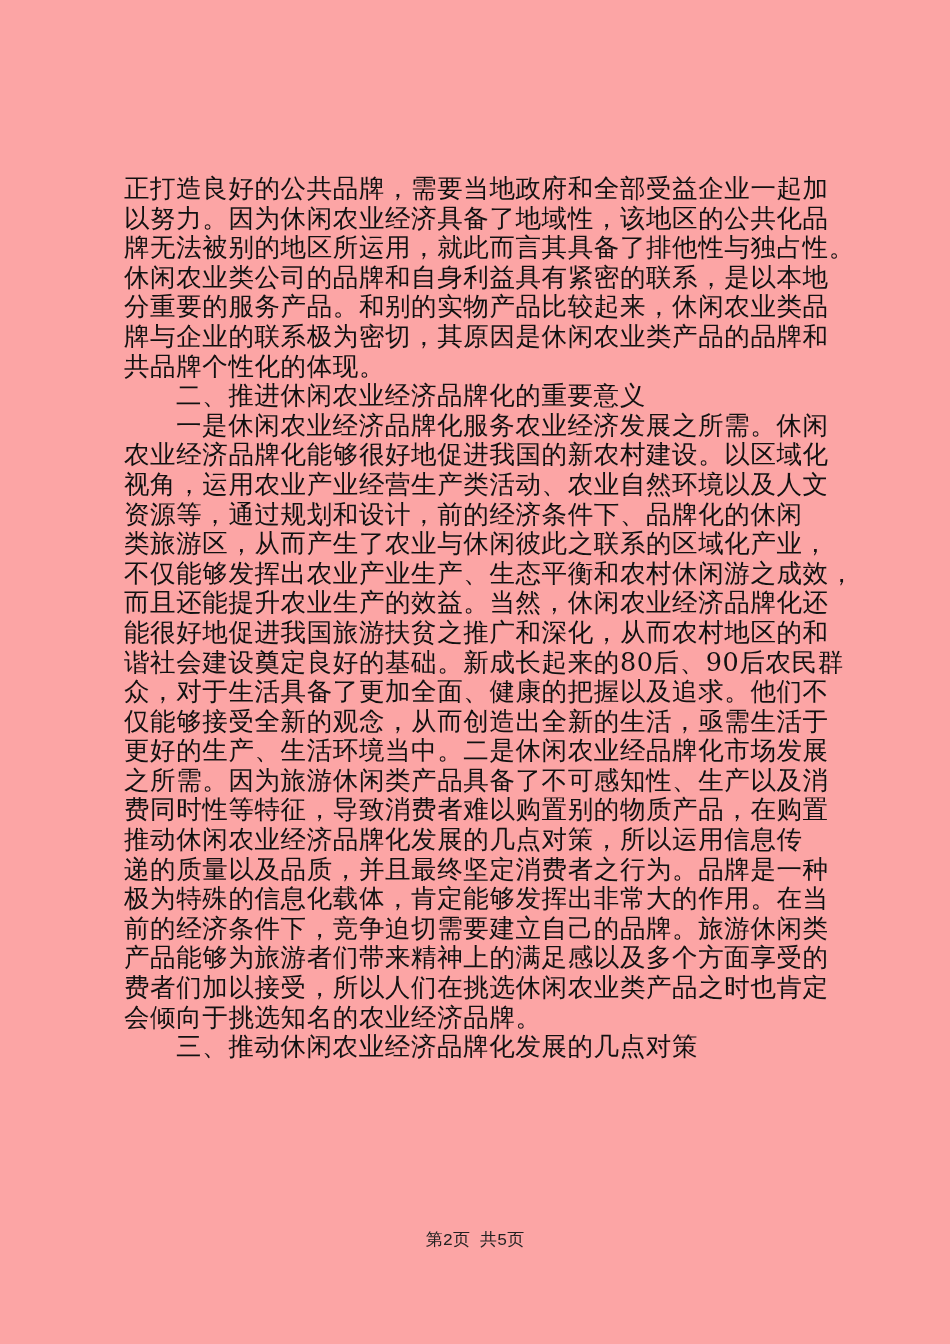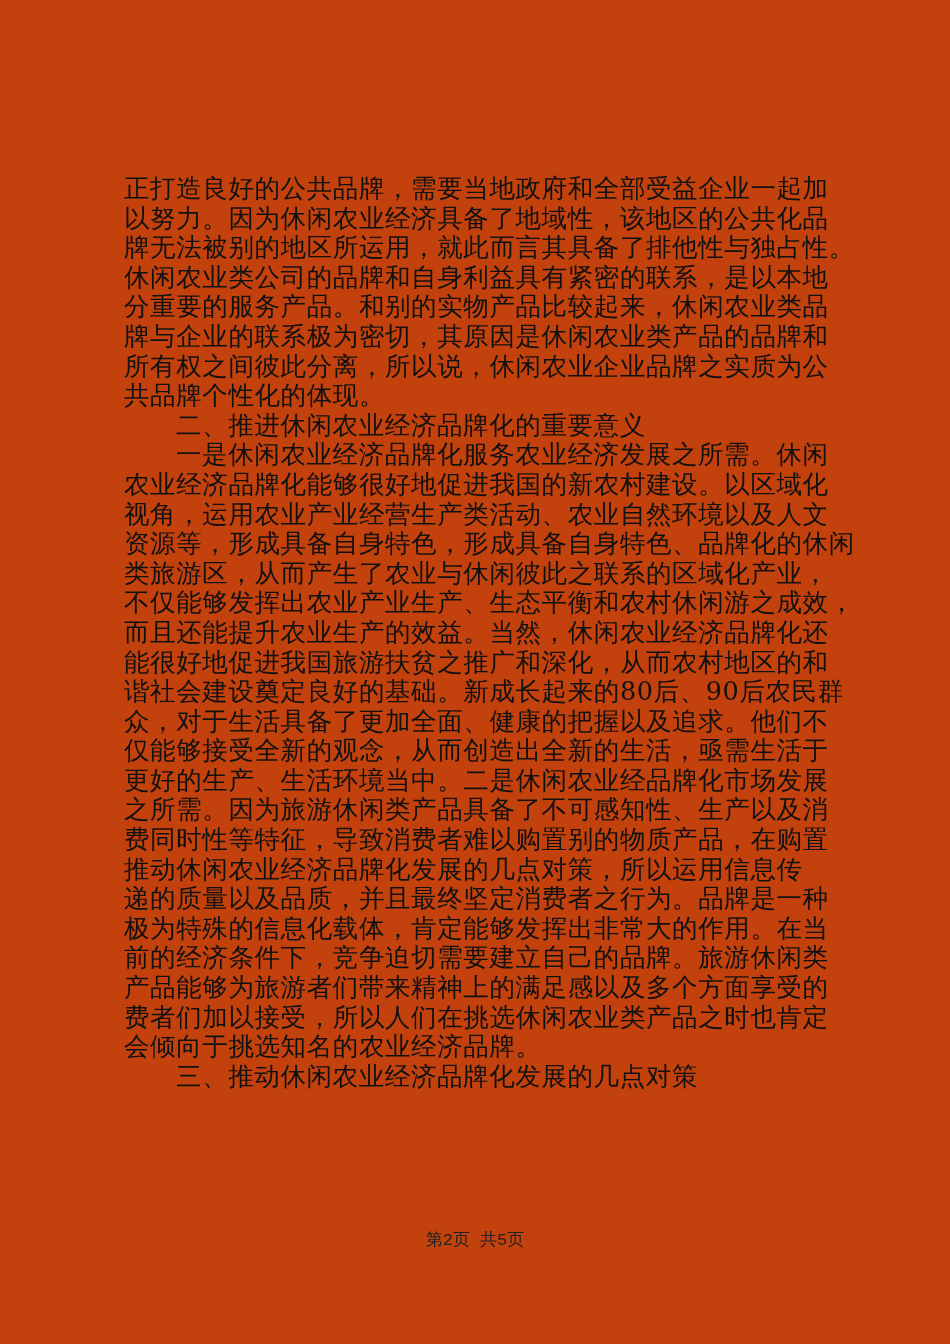--- a/index.html
+++ b/index.html
@@ -1,18 +1,18 @@
 <!DOCTYPE html>
 <html><head>
   <meta charset="utf-8">
   <style>
     html, body { margin: 0; padding: 0; background: #ffffff; }
     body { width: 950px; height: 1344px; position: relative; overflow: hidden; }
     .page {
-      position: absolute; left: 0; top: 0; width: 950px; height: 1344px; background: #c2410c;
+      position: absolute; left: 0; top: 0; width: 950px; height: 1344px; background: #fca5a5;
     }
     .content {
       position: absolute; left: 124px; top: 174px; width: 720px;
       font-family: "DejaVu Serif", "Liberation Serif", serif;
       color: #111111;
     }
     .line {
       height: 29.6px; line-height: 29.6px; font-size: 25.5px;
       white-space: nowrap; letter-spacing: 0.6px;
     }
@@ -27,29 +27,28 @@
 <body>
 
 <div class="page">
   <div class="content">
     <div class="line">正打造良好的公共品牌，需要当地政府和全部受益企业一起加</div>
     <div class="line">以努力。因为休闲农业经济具备了地域性，该地区的公共化品</div>
     <div class="line">牌无法被别的地区所运用，就此而言其具备了排他性与独占性。</div>
     <div class="line">休闲农业类公司的品牌和自身利益具有紧密的联系，是以本地</div>
     <div class="line">分重要的服务产品。和别的实物产品比较起来，休闲农业类品</div>
     <div class="line">牌与企业的联系极为密切，其原因是休闲农业类产品的品牌和</div>
-    <div class="line">所有权之间彼此分离，所以说，休闲农业企业品牌之实质为公</div>
     <div class="line">共品牌个性化的体现。</div>
 
     <div class="line indent">二、推进休闲农业经济品牌化的重要意义</div>
 
     <div class="line indent">一是休闲农业经济品牌化服务农业经济发展之所需。休闲</div>
     <div class="line">农业经济品牌化能够很好地促进我国的新农村建设。以区域化</div>
     <div class="line">视角，运用农业产业经营生产类活动、农业自然环境以及人文</div>
-    <div class="line">资源等，形成具备自身特色，形成具备自身特色、品牌化的休闲</div>
+    <div class="line">资源等，通过规划和设计，前的经济条件下、品牌化的休闲</div>
     <div class="line">类旅游区，从而产生了农业与休闲彼此之联系的区域化产业，</div>
     <div class="line">不仅能够发挥出农业产业生产、生态平衡和农村休闲游之成效，</div>
     <div class="line">而且还能提升农业生产的效益。当然，休闲农业经济品牌化还</div>
     <div class="line">能很好地促进我国旅游扶贫之推广和深化，从而农村地区的和</div>
     <div class="line">谐社会建设奠定良好的基础。新成长起来的80后、90后农民群</div>
     <div class="line">众，对于生活具备了更加全面、健康的把握以及追求。他们不</div>
     <div class="line">仅能够接受全新的观念，从而创造出全新的生活，亟需生活于</div>
     <div class="line">更好的生产、生活环境当中。二是休闲农业经品牌化市场发展</div>
     <div class="line">之所需。因为旅游休闲类产品具备了不可感知性、生产以及消</div>
     <div class="line">费同时性等特征，导致消费者难以购置别的物质产品，在购置</div>

